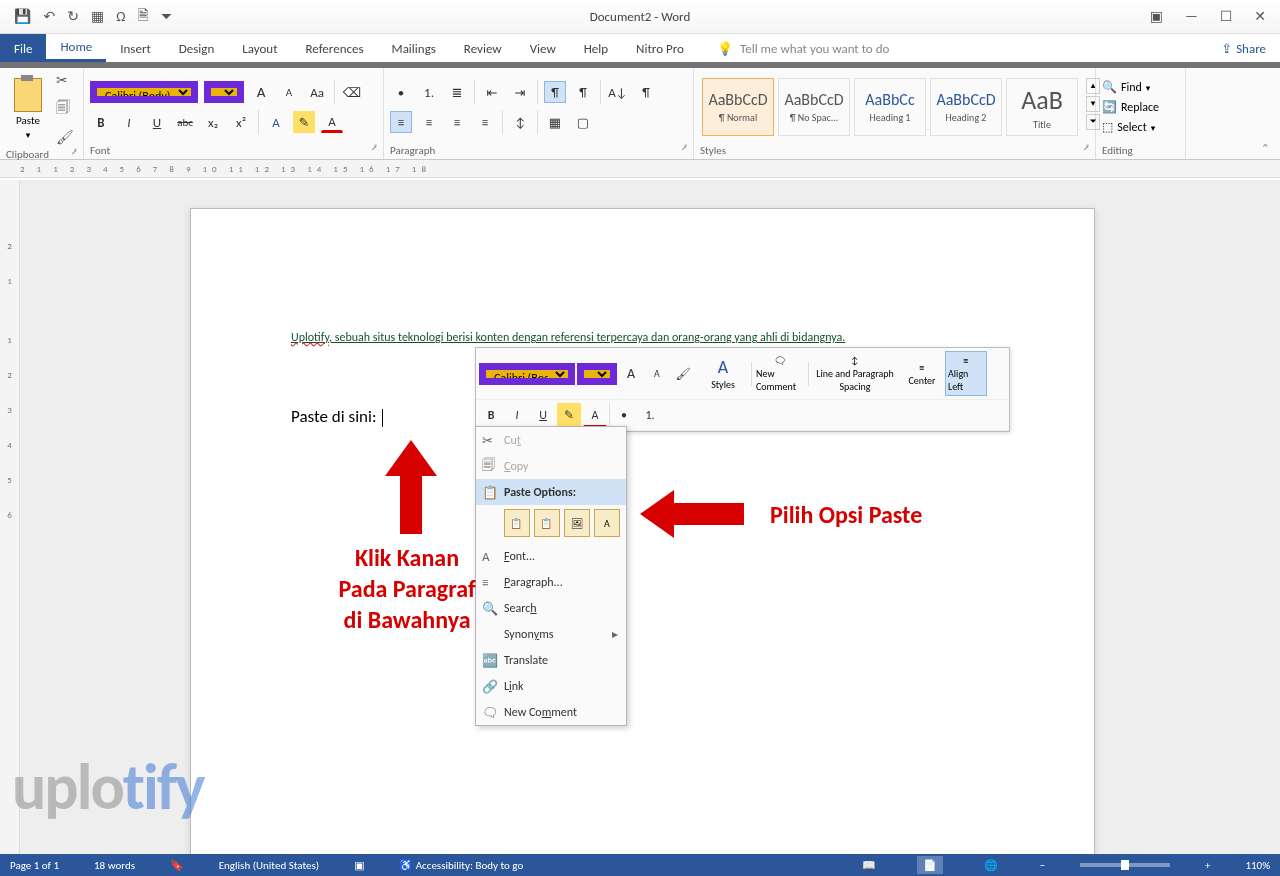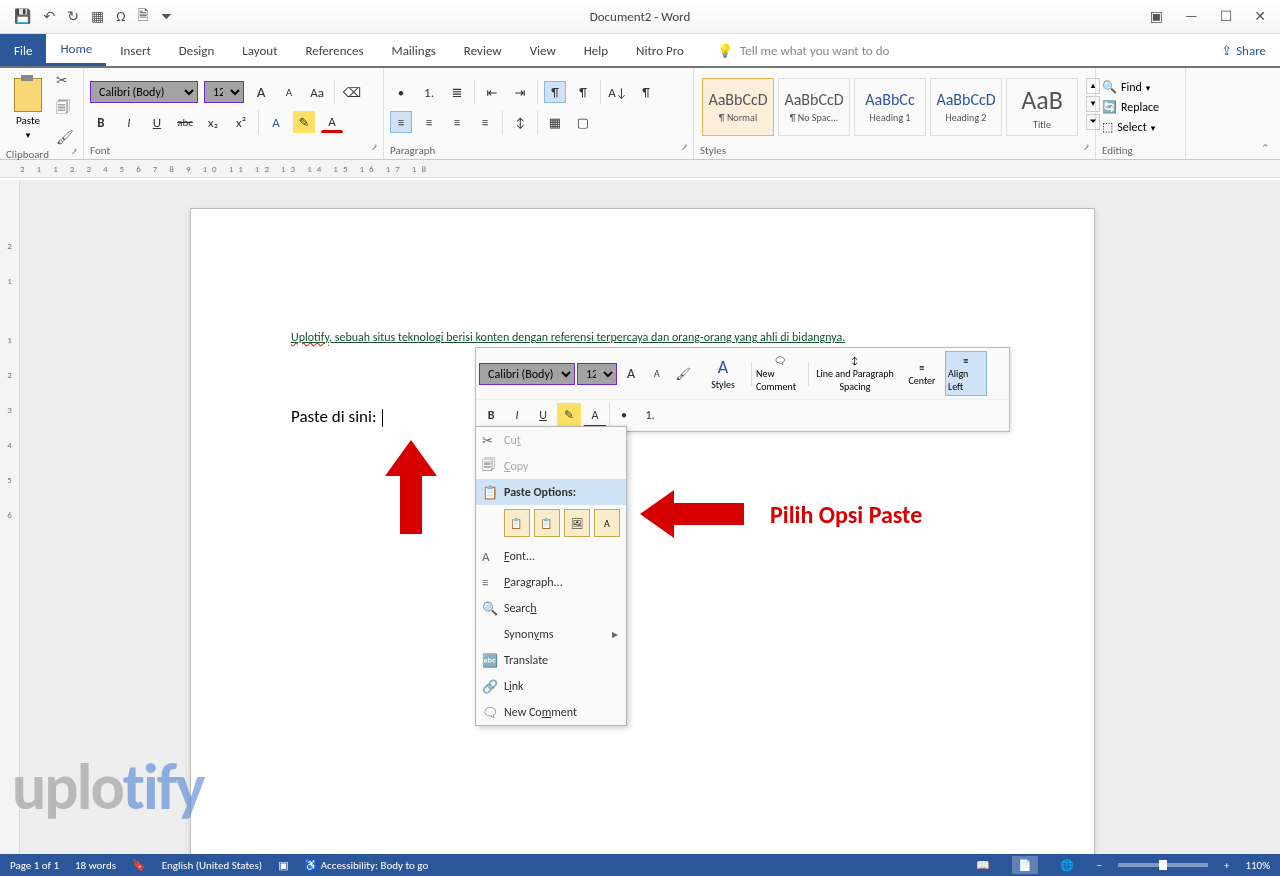--- a/index.html
+++ b/index.html
@@ -7,21 +7,21 @@
 
 
 .titlebar { height: 34px; background: linear-gradient(#fff,#f5f5f5); display: flex; align-items: center; border-bottom: 1px solid #ddd; position: relative; }
 .qat { display: flex; gap: 12px; padding-left: 14px; align-items: center; }
 .qat span { font-size: 14px; color: #555; cursor: pointer; }
 .apptitle { position: absolute; left: 50%; transform: translateX(-50%); font-size: 13px; color: #444; }
 .wincontrols { margin-left: auto; display: flex; gap: 22px; padding-right: 14px; }
 .wincontrols span { font-size: 14px; color: #555; cursor: pointer; }
 
 
-.tabs { height: 34px; display: flex; align-items: center; border-bottom: 2px solid #737373; }
+.tabs { height: 34px; display: flex; align-items: center; border-bottom: 6px solid #737373; }
 .tab { height: 100%; padding: 0 14px; display: flex; align-items: center; font-size: 13px; color: #444; cursor: pointer; }
 .tab.file { background: #2b579a; color: #fff; }
 .tab.active { border-bottom: 3px solid #2b579a; color: #2b579a; }
 .tellme { margin-left: 20px; display: flex; align-items: center; gap: 6px; color: #888; font-size: 13px; }
 .share { margin-left: auto; margin-right: 14px; display: flex; align-items: center; gap: 4px; color: #2b579a; font-size: 13px; }
 
 
 .ribbon { height: 92px; background: #fafafa; border-bottom: 1px solid #c8c8c8; display: flex; }
 .group { border-right: 1px solid #e0e0e0; display: flex; flex-direction: column; padding: 4px 6px 0 6px; }
 .group-body { flex: 1; display: flex; align-items: center; gap: 6px; }
@@ -31,21 +31,21 @@
 .paste-big { display: flex; flex-direction: column; align-items: center; width: 44px; gap: 2px; }
 .paste-big .board { width: 28px; height: 34px; background: #f9d777; border: 1px solid #b08a2e; position: relative; }
 .paste-big .board::before { content: ""; position: absolute; top: -4px; left: 6px; width: 12px; height: 6px; background: #888; }
 .paste-big .lbl { font-size: 11px; }
 
 .clip-col { display: flex; flex-direction: column; gap: 8px; }
 .clip-col span { font-size: 14px; color: #555; cursor: pointer; }
 
 .font-rows { display: flex; flex-direction: column; gap: 6px; }
 .font-row { display: flex; gap: 6px; align-items: center; }
-.font-row select, .mini-combo { height: 22px; font-size: 12px; border: 1px solid #6d28d9; background: #a3a3a3; padding: 0 4px; }
+.font-row select, .mini-combo { height: 22px; font-size: 12px; border: 7px solid #6d28d9; background: #eab308; padding: 0 4px; }
 .font-btn { width: 22px; height: 22px; display: inline-flex; align-items: center; justify-content: center; font-size: 13px; color: #333; border: 1px solid transparent; cursor: pointer; }
 .font-btn.active { background: #d0e3f6; border-color: #8bb9e2; }
 .sep { width: 1px; height: 24px; background: #ddd; }
 
 .styles-row { display: flex; gap: 4px; padding: 2px; }
 .style-card { width: 72px; height: 58px; border: 1px solid #e0e0e0; display: flex; flex-direction: column; align-items: center; justify-content: center; cursor: pointer; font-size: 10px; color: #555; gap: 2px; }
 .style-card.active { border-color: #f0b255; background: #fdeedb; }
 .style-card .preview { font-size: 16px; }
 .style-card.h1 .preview, .style-card.h2 .preview { color: #2b579a; }
 .style-card.title .preview { font-size: 26px; }
@@ -92,21 +92,21 @@
 .arrow-up .head { width: 0; height: 0; border-left: 26px solid transparent; border-right: 26px solid transparent; border-bottom: 36px solid #d70000; }
 .arrow-left { position: absolute; pointer-events:none; display:flex; align-items:center; }
 .arrow-left .head { width: 0; height: 0; border-top: 24px solid transparent; border-bottom: 24px solid transparent; border-right: 34px solid #d70000; }
 .arrow-left .stem { width: 70px; height: 22px; background: #d70000; }
 
 
 .watermark { position: absolute; left: 12px; bottom: 28px; font-size: 64px; font-weight: 700; color: rgba(120,120,120,.45); letter-spacing: -2px; }
 .watermark .t { color: rgba(60,120,210,.55); }
 
 
-.statusbar { position: absolute; bottom: 0; left: 0; right: 0; height: 22px; background: #2b579a; color: #fff; display: flex; align-items: center; font-size: 11px; padding: 0 10px; gap: 16px; }
+.statusbar { position: absolute; bottom: 0; left: 0; right: 0; height: 22px; background: #2b579a; color: #fff; display: flex; align-items: center; font-size: 11px; padding: 0 10px; gap: 35px; }
 .statusbar .spacer { flex: 1; }
 .statusbar .viewbtn { width: 26px; height: 18px; display: inline-flex; align-items:center; justify-content:center; cursor:pointer; }
 .statusbar .viewbtn.active { background: rgba(255,255,255,.25); }
 .zoom-slider { width: 90px; height: 4px; background: rgba(255,255,255,.4); position: relative; }
 .zoom-slider .thumb { position: absolute; top: -3px; left: 46%; width: 8px; height: 10px; background: #fff; }
 
 
 .collapse { position:absolute; right:10px; top:142px; font-size:11px; color:#888; cursor:pointer;}
 </style>
 </head>
@@ -413,20 +413,25 @@
         <span>New Co</span>
         <u>m</u>
         <span>ment</span>
       </div>
   </div>
 
   <div class="arrow-up" style="left:385px; top:260px">
     <div class="head"></div>
       <div class="stem"></div>
   </div>
+  <div class="anno" style="left:322px; top:362px; text-align:center; width:170px; line-height:1.3">
+    <div>Klik Kanan</div>
+      <div>Pada Paragraf</div>
+      <div>di Bawahnya</div>
+  </div>
   <div class="arrow-left" style="left:640px; top:310px">
     <div class="head"></div>
       <div class="stem"></div>
   </div>
   <div class="anno" style="left:770px; top:320px">Pilih Opsi Paste</div>
 
   <div class="watermark"><span>uplo</span><span class="t">tify</span></div>
 </div>
 
 <div class="statusbar">

